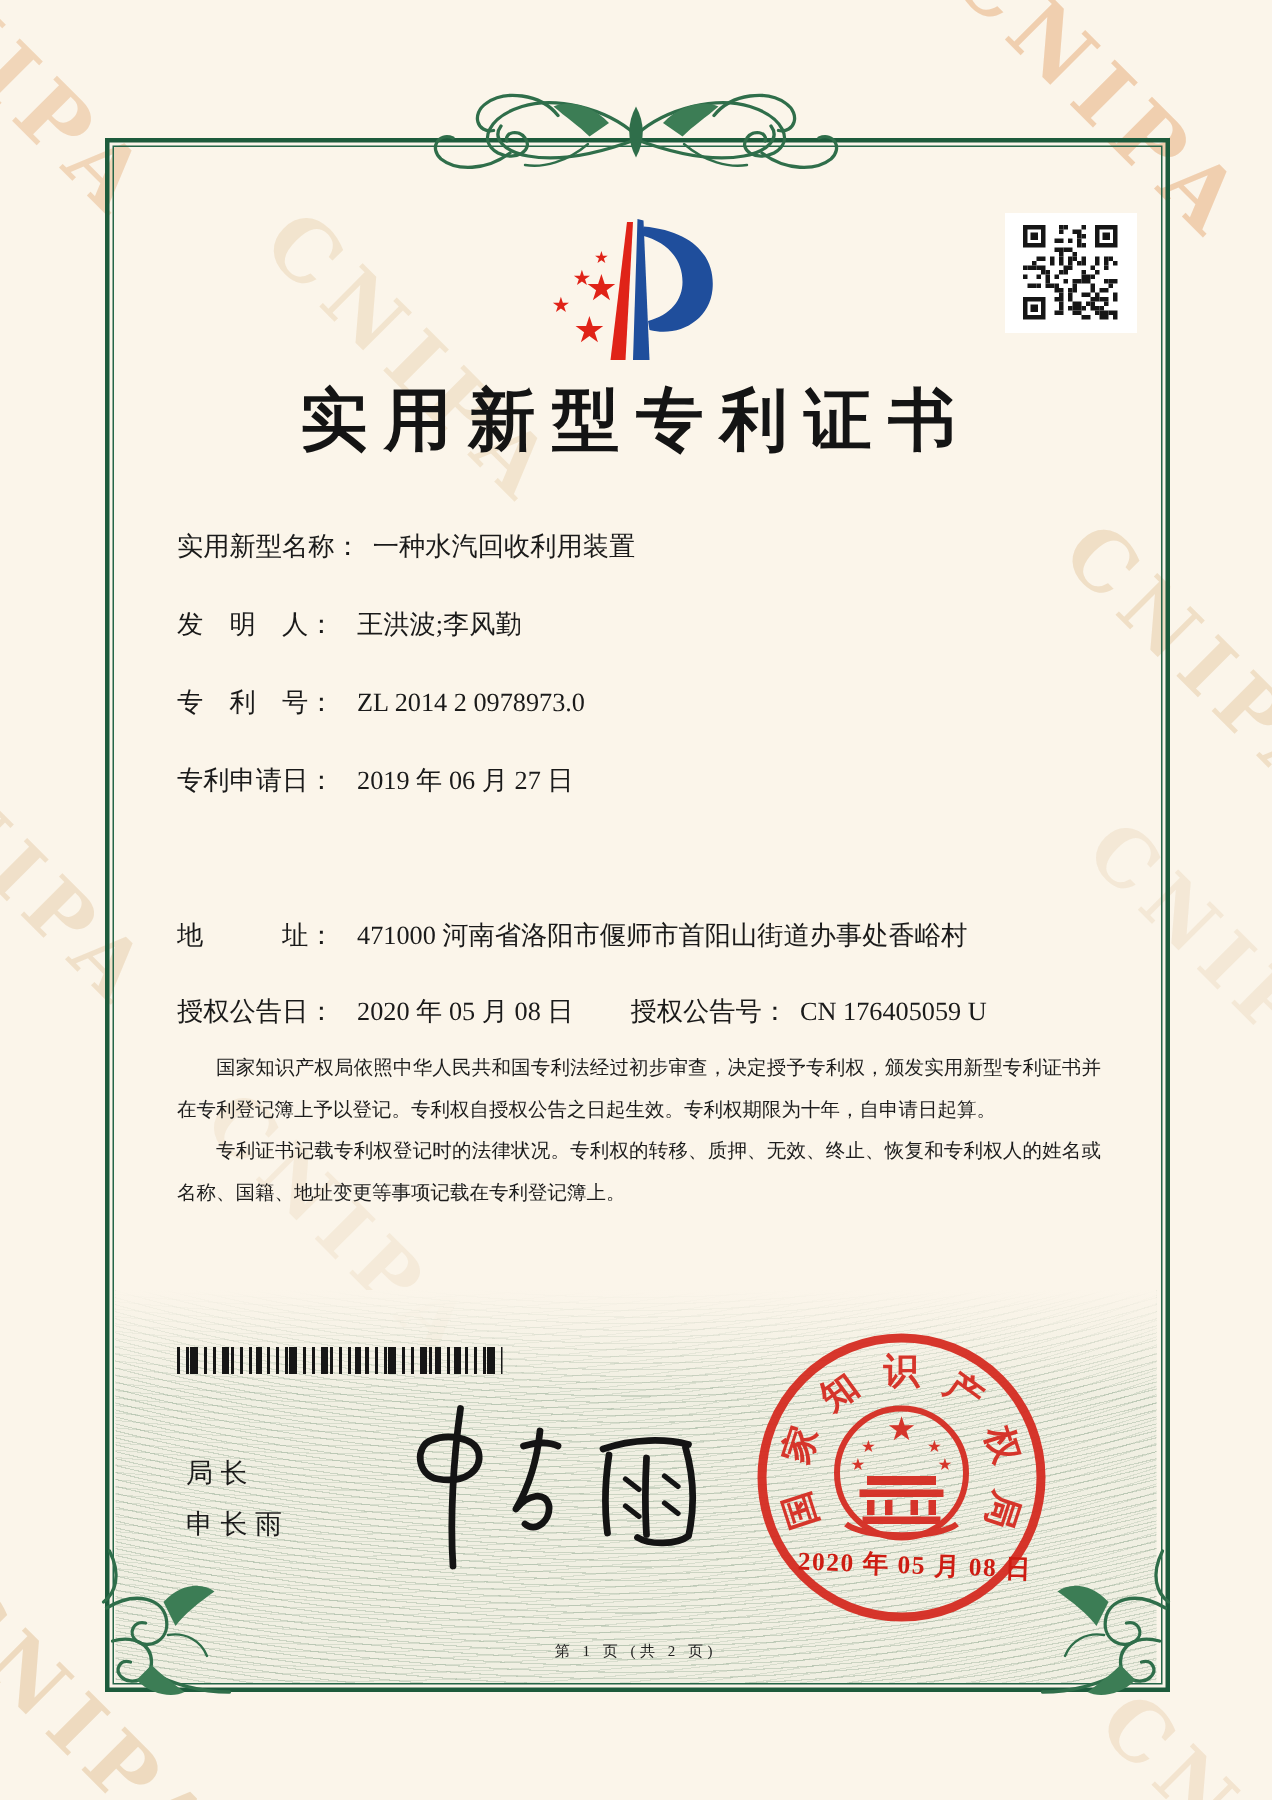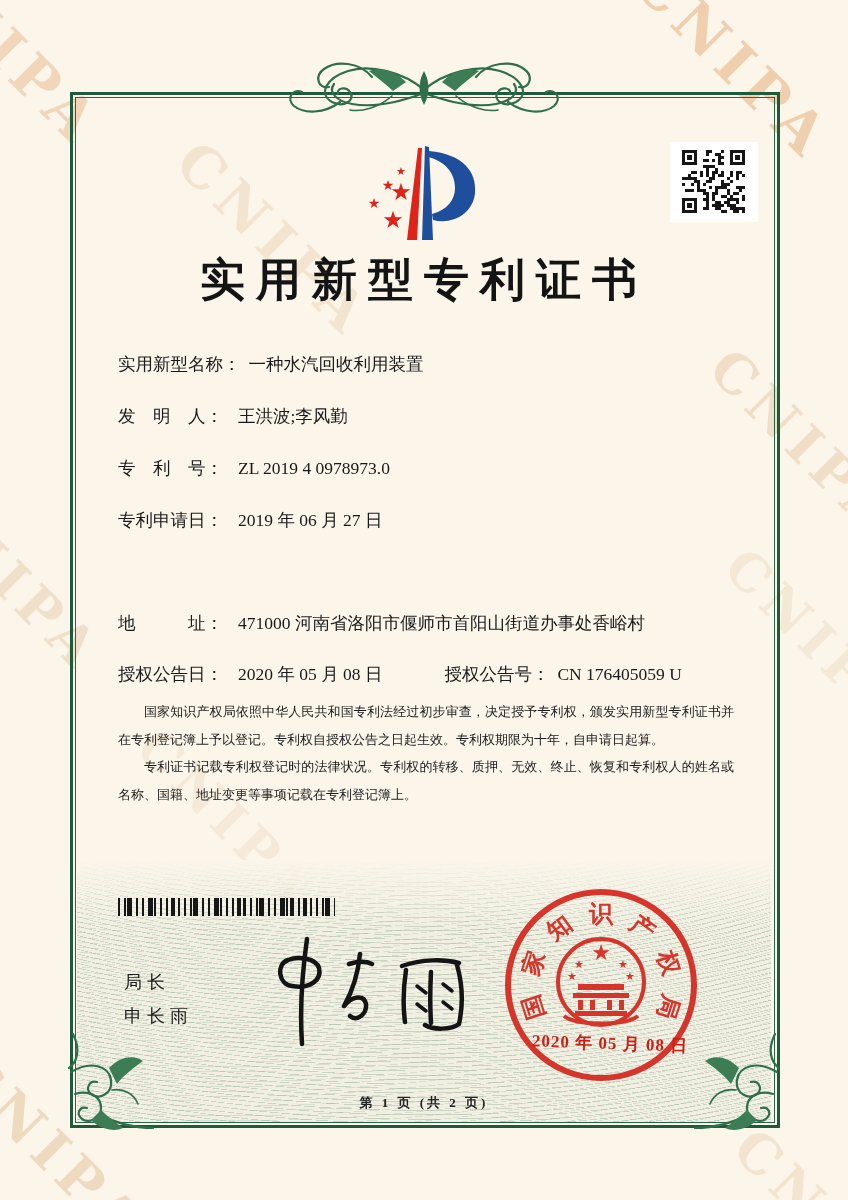--- a/index.html
+++ b/index.html
@@ -47,42 +47,42 @@
   .qr{position:absolute; left:12px; top:8px; width:63px; height:63px;}
   .qr .cell{position:absolute; width:3px; height:3px; background:#161616;}
   .qr .finder{position:absolute; width:15px; height:15px; border:3px solid #161616; box-sizing:border-box;}
   .qr .finder::after{content:""; position:absolute; left:2px; top:2px; width:5px; height:5px; background:#161616;}
   .title{position:absolute; left:0; top:250px; width:848px; text-align:center;
          font-size:45px; font-weight:bold; letter-spacing:11px; color:#141414;}
   
   .row{position:absolute; left:118px; font-size:17.5px; white-space:nowrap; color:#1a1a1a;}
   .row .lab{display:inline-block; min-width:112px;}
   .row .val{margin-left:8px;}
-  .grant2{margin-left:62px;}
+  .grant2{margin-left:38px;}
   
   .paras{position:absolute; left:118px; top:698px; width:616px;
          font-size:13px; line-height:27.5px; color:#1c1c1c; text-align:justify;}
   .paras p{margin:0; text-indent:2em;}
   
   .barcode{position:absolute; left:118px; top:898px; width:217px; height:18px;
     background-image:
       repeating-linear-gradient(90deg,#161616 0 2px,transparent 2px 6px),
       repeating-linear-gradient(90deg,transparent 0 9px,#161616 9px 13px,transparent 13px 22px),
       repeating-linear-gradient(90deg,transparent 0 31px,#161616 31px 33px,transparent 33px 47px);}
   
   .sig-title{position:absolute; left:124px; top:970px; font-size:18px; letter-spacing:5px;}
   .sig-name{position:absolute; left:124px; top:1004px; font-size:18px; letter-spacing:5px;}
   .sig-script{position:absolute; left:252px; top:934px;}
   
   .seal{position:absolute; left:502px; top:886px; opacity:.93;}
   .seal-date{position:absolute; left:528px; top:1032px; width:164px; text-align:center;
     color:#ce1d13; font-size:17px; letter-spacing:1px; transform:rotate(2deg); font-weight:bold;}
   
   .page-info{position:absolute; left:0; top:1094px; width:848px; text-align:center;
-    font-size:13px; letter-spacing:3px; color:#222;font-weight:bold;}
+    font-size:10px; letter-spacing:3px; color:#222;}
   .note-box{position:absolute; left:50%; top:1134px; transform:translateX(-50%);
     background:#fffdf6; padding:8px 30px; font-size:17px; letter-spacing:4px; color:#1c1c1c;}
 </style>
 </head>
 <body>
 
 <div class="page">
 
   <div class="wm wm1">CNIPA</div>
   <div class="wm wm2">CNIPA</div>
@@ -293,21 +293,21 @@
 
   <div class="title">实用新型专利证书</div>
 
   <div class="row" style="top:352px">
     <span class="lab">实用新型名称：</span><span class="val">一种水汽回收利用装置</span>
   </div>
   <div class="row" style="top:404px">
     <span class="lab">发　明　人：</span><span class="val">王洪波;李风勤</span>
   </div>
   <div class="row" style="top:456px">
-    <span class="lab">专　利　号：</span><span class="val">ZL 2019 4 0978973.0</span>
+    <span class="lab">专　利　号：</span><span class="val">ZL 2014 2 0978973.0</span>
   </div>
   <div class="row" style="top:508px">
     <span class="lab">专利申请日：</span><span class="val">2019 年 06 月 27 日</span>
   </div>
   <div class="row" style="top:611px">
     <span class="lab">地　　　址：</span><span class="val">471000 河南省洛阳市偃师市首阳山街道办事处香峪村</span>
   </div>
   <div class="row" style="top:662px">
     <span class="lab">授权公告日：</span><span class="val">2020 年 05 月 08 日</span><span class="grant2">授权公告号：</span><span class="val">CN 176405059 U</span>
   </div>

